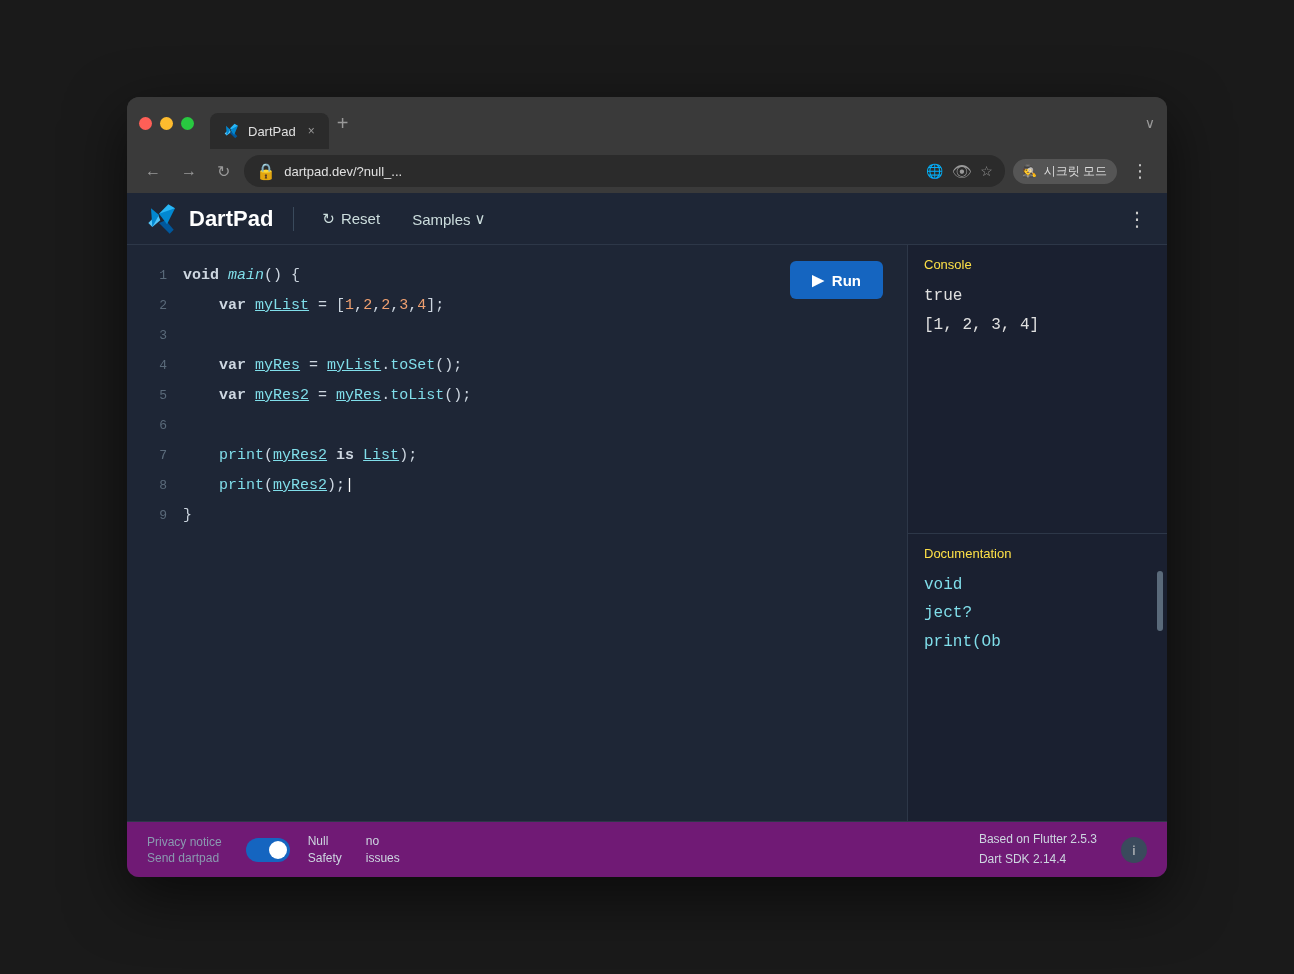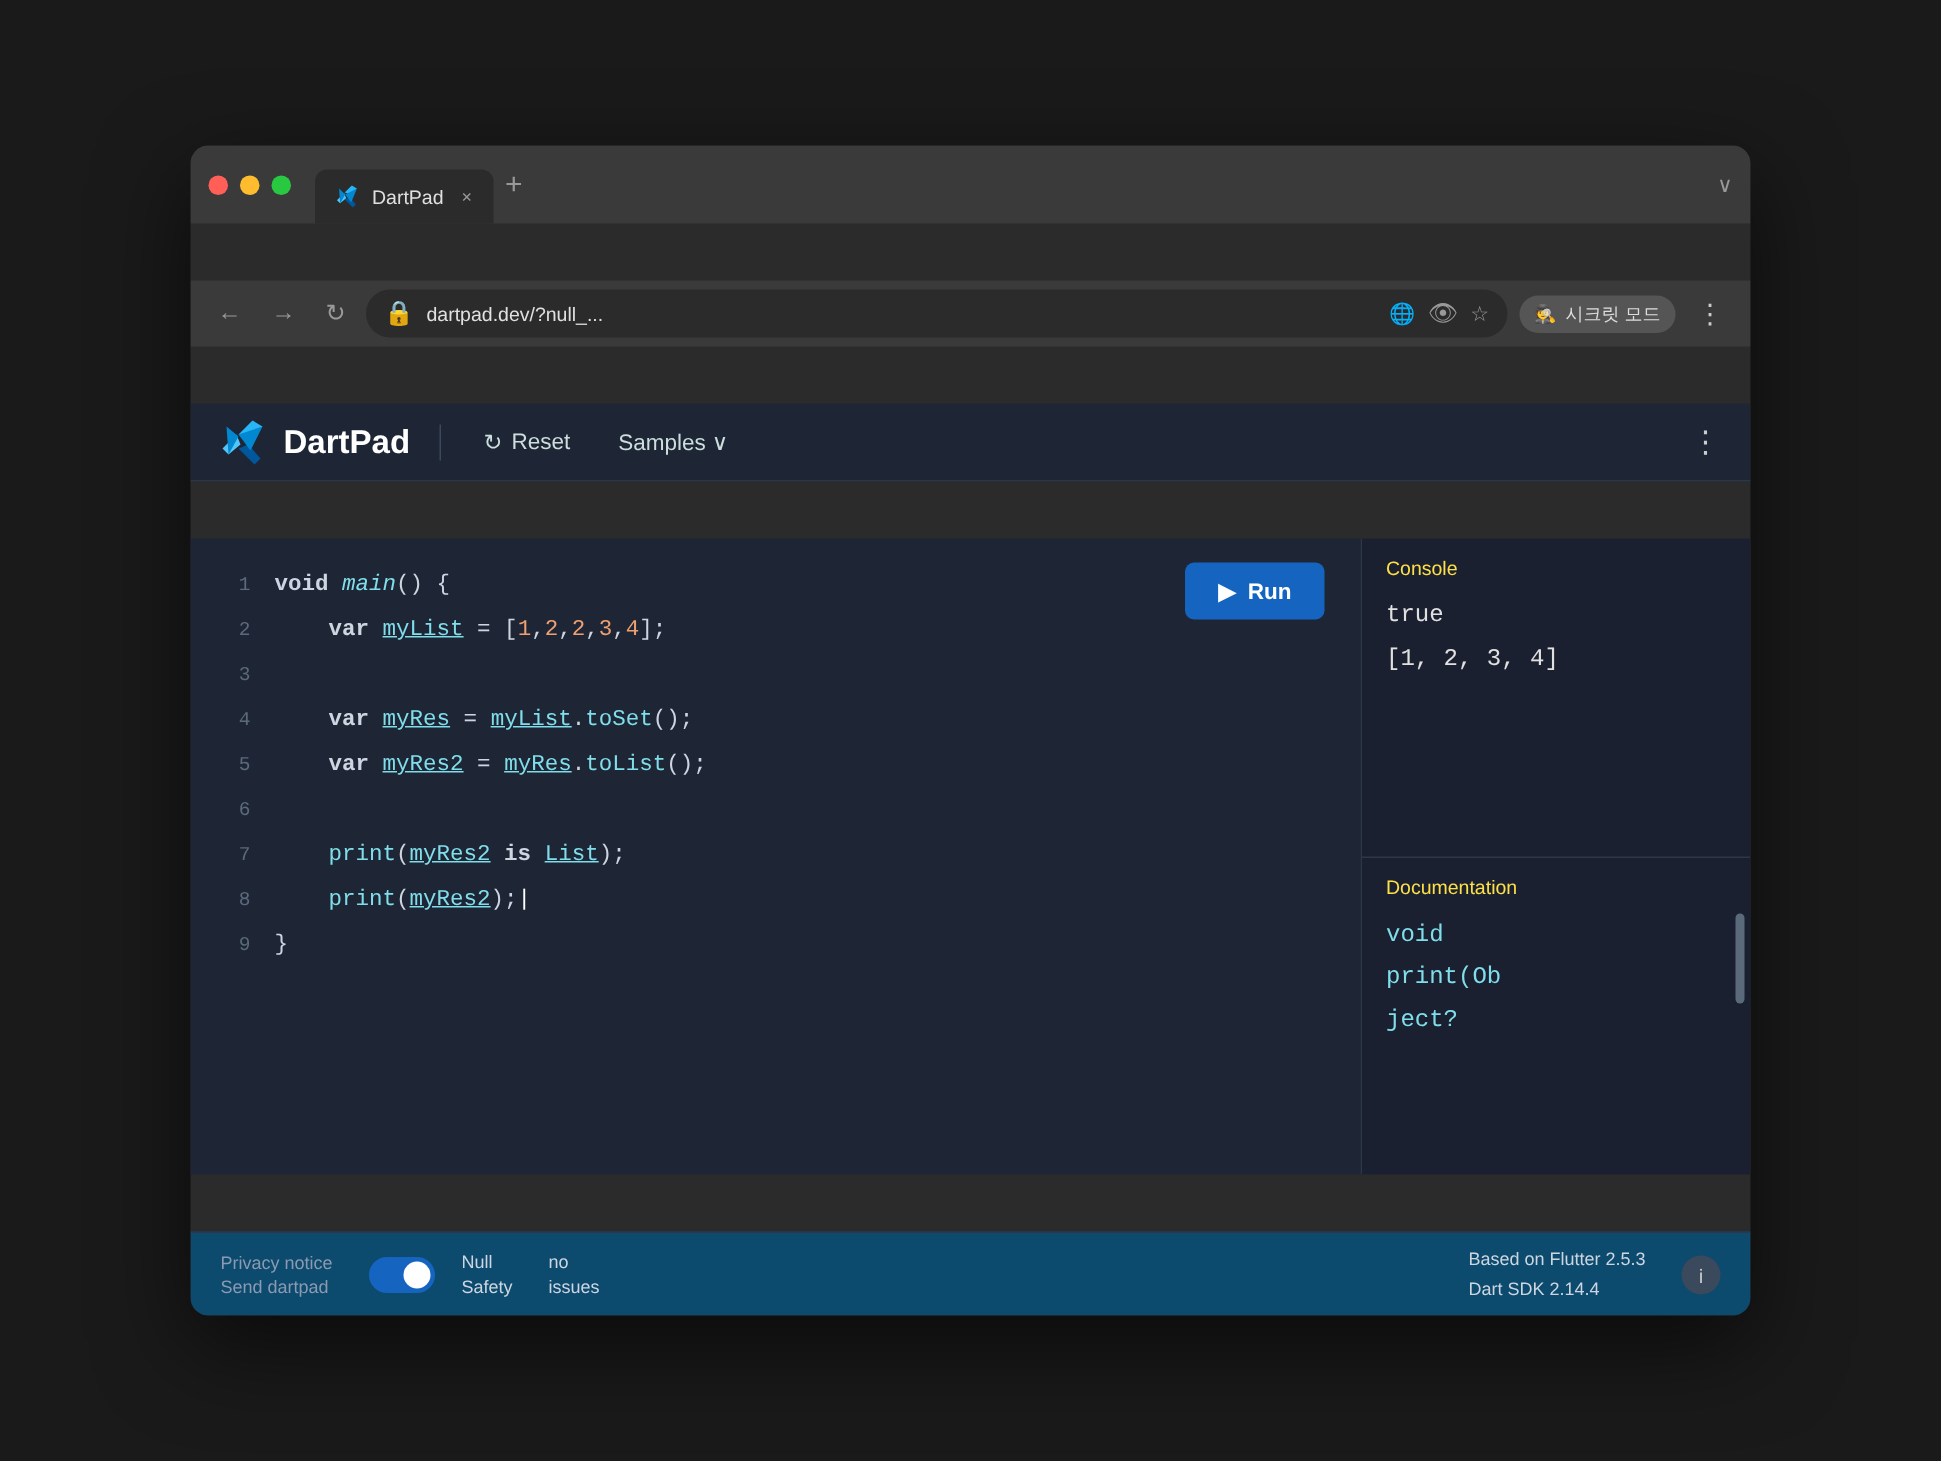--- a/index.html
+++ b/index.html
@@ -14,21 +14,20 @@
 
     .browser-window {
       width: 1040px;
       height: 780px;
       background: #2b2b2b;
       border-radius: 12px;
       overflow: hidden;
       box-shadow: 0 20px 60px rgba(0,0,0,0.6);
       display: flex;
       flex-direction: column;
-      gap: 38px;
     }
 
     
     .title-bar {
       background: #3a3a3a;
       height: 52px;
       display: flex;
       align-items: center;
       padding: 0 12px;
       gap: 8px;
@@ -348,21 +347,21 @@
       right: -12px;
       top: 0;
       width: 6px;
       height: 60px;
       background: #5a6a7a;
       border-radius: 3px;
     }
 
     
     .footer {
-      background: #0c4a6e;
+      background: #701a75;
       height: 56px;
       display: flex;
       align-items: center;
       padding: 0 20px;
       gap: 24px;
       border-top: 1px solid #2d3748;
       flex-shrink: 0;
     }
 
     .footer-links {
@@ -594,22 +593,22 @@
         <div class="console-output">
           <div>true</div>
           <div>[1, 2, 3, 4]</div>
         </div>
       </div>
 
       <div class="panel-section" style="position:relative;">
         <div class="panel-label">Documentation</div>
         <div class="doc-output">
           <div>void</div>
+          <div>ject?</div>
           <div>print(Ob</div>
-          <div>ject?</div>
           <div class="scrollbar-indicator"></div>
         </div>
       </div>
 
     </div>
   </div>
 
   <div class="footer">
     <div class="footer-links">
       <a class="footer-link">Privacy notice</a>

